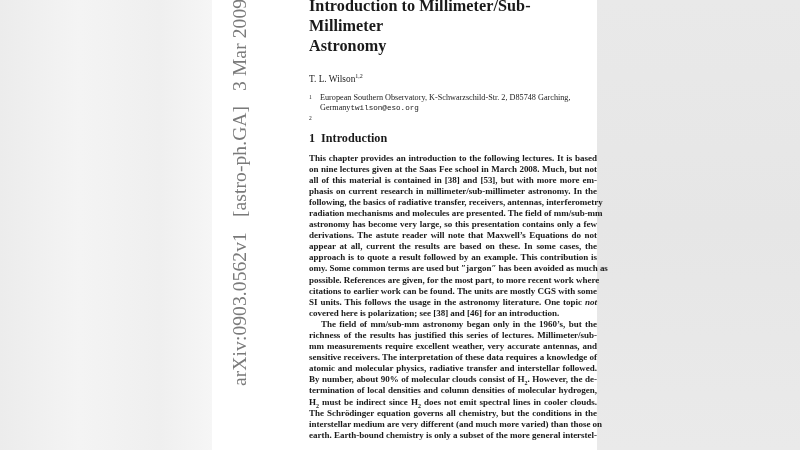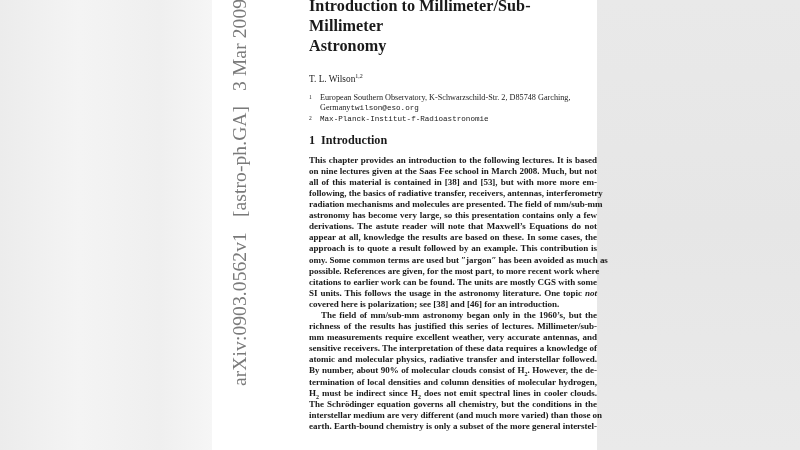--- a/index.html
+++ b/index.html
@@ -76,37 +76,37 @@
   <div class="affils">
     <div class="affil">
       <span class="num">1</span>
       <span>
         <span>European Southern Observatory, K-Schwarzschild-Str. 2, D85748 Garching,</span><br>
         <span>Germany</span><span class="mono">twilson@eso.org</span>
       </span>
     </div>
     <div class="affil">
       <span class="num">2</span>
-      <span class="mono">Max-Planck-Institut-f-Radioastronomie</span>
     </div>
   </div>
 
   <div class="section-title">
     <span class="secnum">1</span><span>Introduction</span>
   </div>
 
   <div class="body-text">
     <span class="line">This chapter provides an introduction to the following lectures. It is based</span>
     <span class="line">on nine lectures given at the Saas Fee school in March 2008. Much, but not</span>
     <span class="line">all of this material is contained in [38] and [53], but with more more em-</span>
+    <span class="line">phasis on current research in millimeter/sub-millimeter astronomy. In the</span>
     <span class="line">following, the basics of radiative transfer, receivers, antennas, interferometry</span>
     <span class="line">radiation mechanisms and molecules are presented. The field of mm/sub-mm</span>
     <span class="line">astronomy has become very large, so this presentation contains only a few</span>
     <span class="line">derivations. The astute reader will note that Maxwell’s Equations do not</span>
-    <span class="line">appear at all, knowledge the results are based on these. In some cases, the</span>
+    <span class="line">appear at all, current the results are based on these. In some cases, the</span>
     <span class="line">approach is to quote a result followed by an example. This contribution is</span>
     <span class="line">omy. Some common terms are used but ″jargon″ has been avoided as much as</span>
     <span class="line">possible. References are given, for the most part, to more recent work where</span>
     <span class="line">citations to earlier work can be found. The units are mostly CGS with some</span>
     <span class="line"><span>SI units. This follows the usage in the astronomy literature. One topic</span> <em>not</em></span>
     <span class="line last">covered here is polarization; see [38] and [46] for an introduction.</span>
     <span class="line indent">The field of mm/sub-mm astronomy began only in the 1960’s, but the</span>
     <span class="line">richness of the results has justified this series of lectures. Millimeter/sub-</span>
     <span class="line">mm measurements require excellent weather, very accurate antennas, and</span>
     <span class="line">sensitive receivers. The interpretation of these data requires a knowledge of</span>

